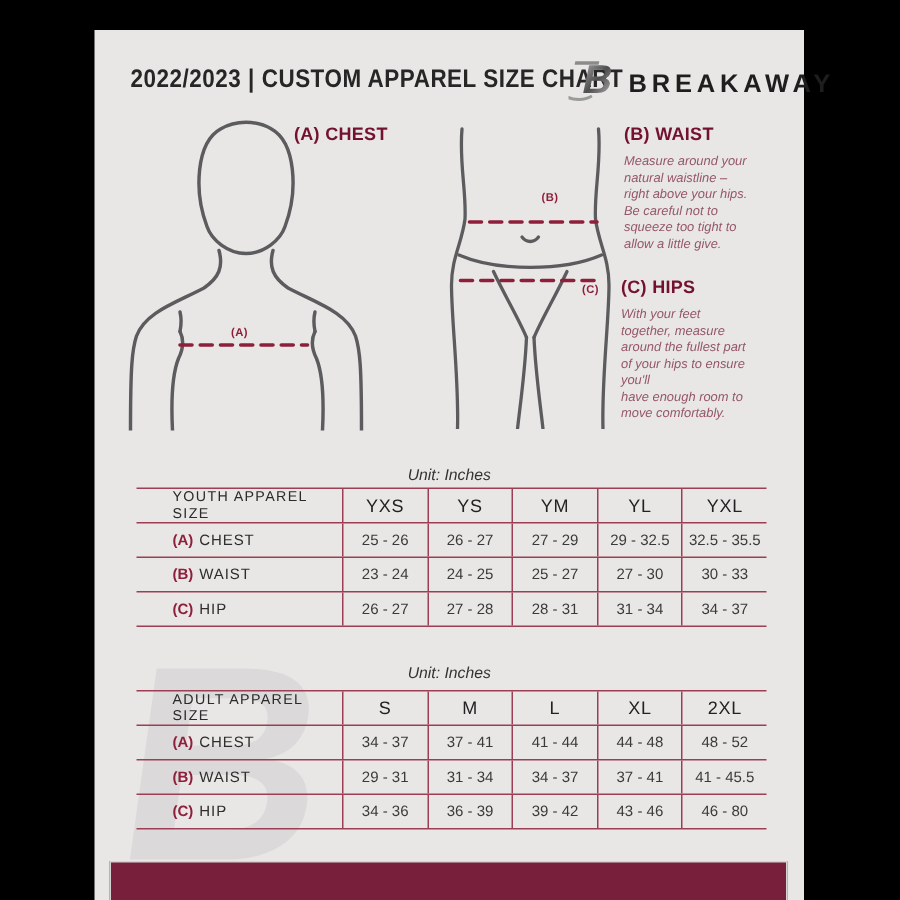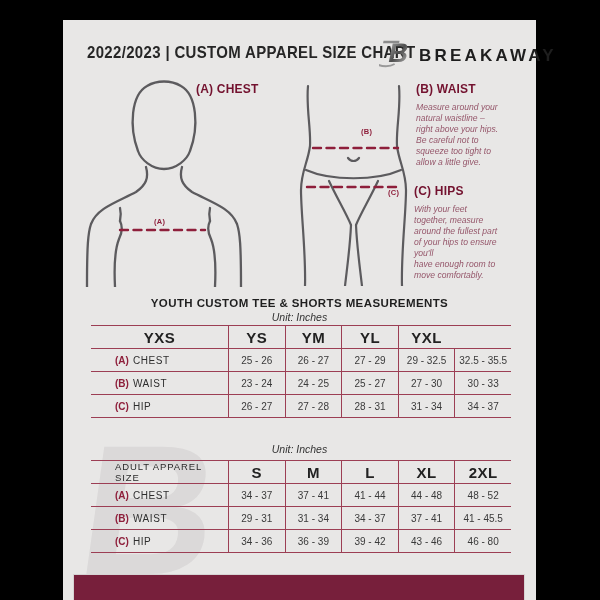--- a/index.html
+++ b/index.html
@@ -30,21 +30,21 @@
              font-weight:800;color:#1f1f1f;letter-spacing:.4px;}
   .sec-unit{position:absolute;left:0;width:100%;text-align:center;font-size:10.5px;
             font-style:italic;color:#333;}
 
   
   .size-table{position:absolute;left:28px;width:420px;border-top:1.5px solid #9c3e54;z-index:2;}
   .t-row{display:grid;grid-template-columns:137px repeat(5,1fr);border-bottom:1.5px solid #9c3e54;}
   .t-head .t-cell{height:27px;}
   .t-row .t-cell{height:22px;display:flex;align-items:center;justify-content:center;
                  font-size:10px;color:#3a3a3a;}
-  .t-head .t-cell{font-weight:700;font-size:15px;color:#222;letter-spacing:.5px;}
+  .t-head .t-cell{font-weight:400;font-size:12px;color:#222;letter-spacing:.5px;}
   .t-cell:not(:first-child){border-left:1.5px solid #9c3e54;}
   .label-cell{justify-content:flex-start !important;padding-left:24px;}
   .t-head .label-cell{font-weight:500;font-size:9.5px;letter-spacing:.9px;color:#2b2b2b;}
   .pfx{color:#8e1f3b;font-weight:800;margin-right:4px;}
   .lbl{letter-spacing:.6px;color:#2e2e2e;font-weight:500;}
 
   
   .watermark{position:absolute;left:20px;top:398px;font-size:185px;line-height:1;font-weight:700;
              color:#d9d7d7;z-index:1;transform:skewX(-8deg);opacity:.85;}
   .footer-bar{position:absolute;left:10px;top:554px;width:450px;height:37px;background:#771f3b;
@@ -117,25 +117,25 @@
     <div class="m-body" style="left:351px;top:184px;width:122px">With your feet
 together, measure
 around the fullest part
 of your hips to ensure
 you'll
 have enough room to
 move comfortably.</div>
 
     <div class="watermark">B</div>
 
-    <div class="sec-title" style="top:277px">YOUTH CUSTOM TEE &amp; SHORTS MEASUREMENTS</div>
     <div class="sec-unit" style="top:291px">Unit: Inches</div>
 
     <div class="size-table" style="top:305px">
       <div class="t-row t-head">
+        <div class="t-cell label-cell">YOUTH APPAREL SIZE</div>
         <div class="t-cell">YXS</div>
         <div class="t-cell">YS</div>
         <div class="t-cell">YM</div>
         <div class="t-cell">YL</div>
         <div class="t-cell">YXL</div>
       </div>
       <div class="t-row">
         <div class="t-cell label-cell">
             <span class="pfx">(A)</span>
             <span class="lbl">CHEST</span>

